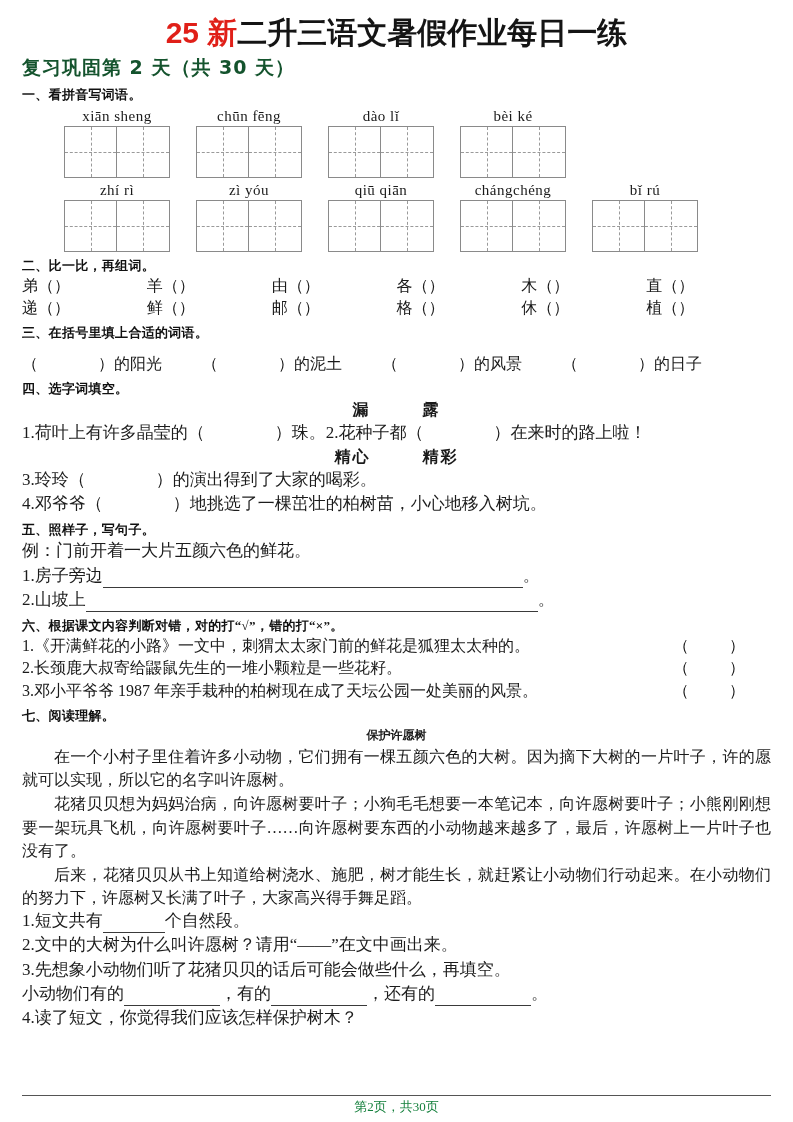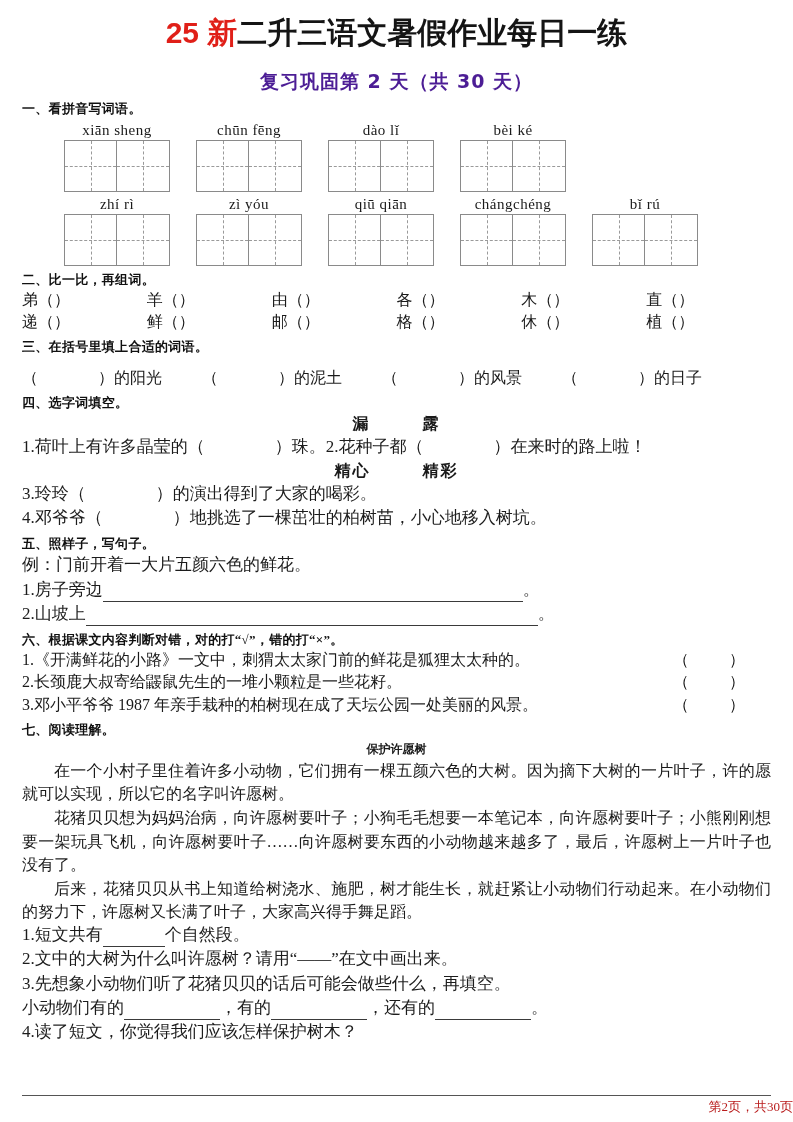--- a/index.html
+++ b/index.html
@@ -22,26 +22,25 @@
     font-weight: bold;
     font-size: 30px;
     letter-spacing: 0px;
     line-height: 1.25;
     margin-top: 4px;
     white-space: nowrap;
   }
   .title .red { color: #e01f18; }
   .title .blk { color: #141414; }
   .subtitle {
-    text-align: center;
     font-family: "DejaVu Sans", "Liberation Sans", sans-serif;
     font-weight: bold;
     font-size: 19px;
-    color: #4c1d95;
-    margin-top: 17px;
+    color: #14532d;
+    margin-top: 3px;
     letter-spacing: 1px;
   }
 
   
   .sec-h {
     font-family: Liberation Serif, serif;
     font-weight: bold;
     font-size: 13px;
     color: #111;
     margin-top: 5px;
@@ -144,23 +143,23 @@
   .footer-rule {
     position: absolute;
     left: 22px; right: 22px;
     bottom: 26px;
     border-top: 1px solid #555;
   }
   .footer-text {
     position: absolute;
     left: 0; right: 0;
     bottom: 6px;
-    text-align: right;
+    text-align: center;
     font-size: 13px;
-    color: #b91c1c;
+    color: #15803d;
   }
 </style>
 </head>
 <body>
 
 <div class="page">
 
   <div class="title">
     <span class="red">25 新</span><span class="blk">二升三语文暑假作业每日一练</span>
   </div>

